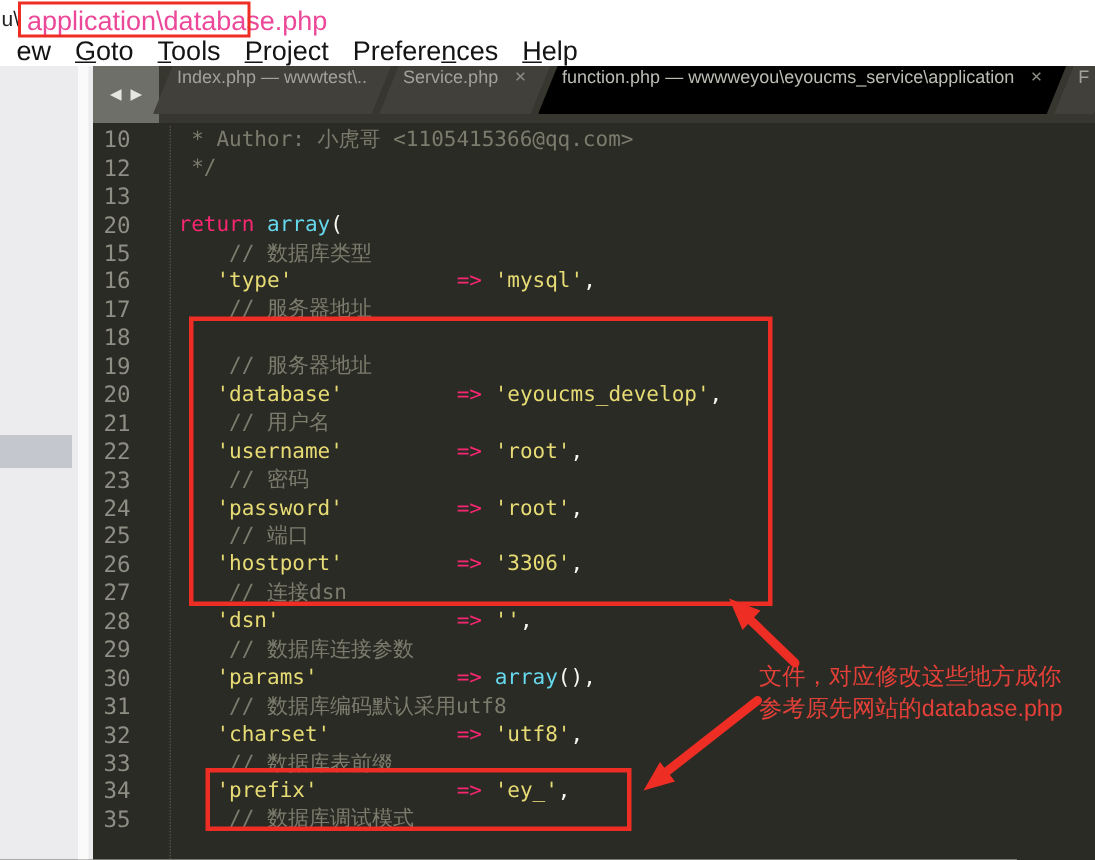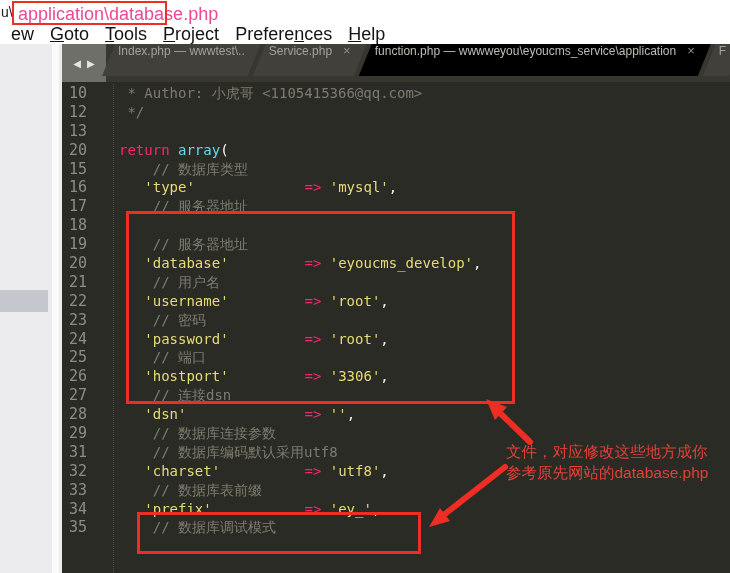--- a/index.html
+++ b/index.html
@@ -177,20 +177,24 @@
       </div>
       <div class="cl">
         <span class="ln">28</span>
         <span class="lt"><span class="t-p">   </span><span class="t-s">'dsn'</span><span class="t-p">              </span><span class="t-o">=&gt;</span><span class="t-p"> </span><span class="t-s">''</span><span class="t-p">,</span></span>
       </div>
       <div class="cl">
         <span class="ln">29</span>
         <span class="lt"><span class="t-c">    // 数据库连接参数</span></span>
       </div>
       <div class="cl">
+        <span class="ln">30</span>
+        <span class="lt"><span class="t-p">   </span><span class="t-s">'params'</span><span class="t-p">           </span><span class="t-o">=&gt;</span><span class="t-p"> </span><span class="t-f">array</span><span class="t-p">(),</span></span>
+      </div>
+      <div class="cl">
         <span class="ln">31</span>
         <span class="lt"><span class="t-c">    // 数据库编码默认采用utf8</span></span>
       </div>
       <div class="cl">
         <span class="ln">32</span>
         <span class="lt"><span class="t-p">   </span><span class="t-s">'charset'</span><span class="t-p">          </span><span class="t-o">=&gt;</span><span class="t-p"> </span><span class="t-s">'utf8'</span><span class="t-p">,</span></span>
       </div>
       <div class="cl">
         <span class="ln">33</span>
         <span class="lt"><span class="t-c">    // 数据库表前缀</span></span>

